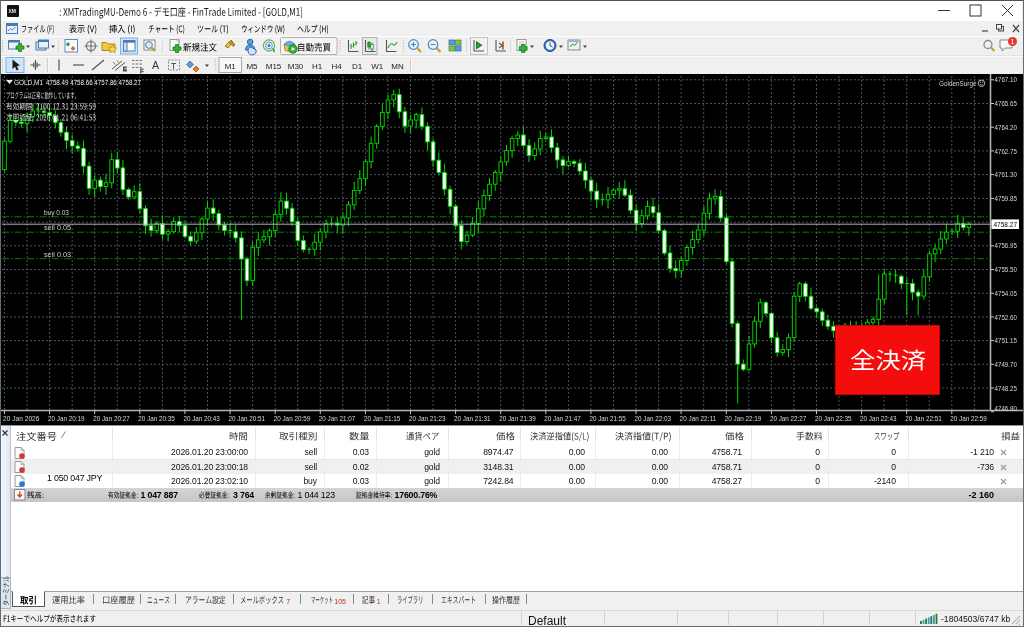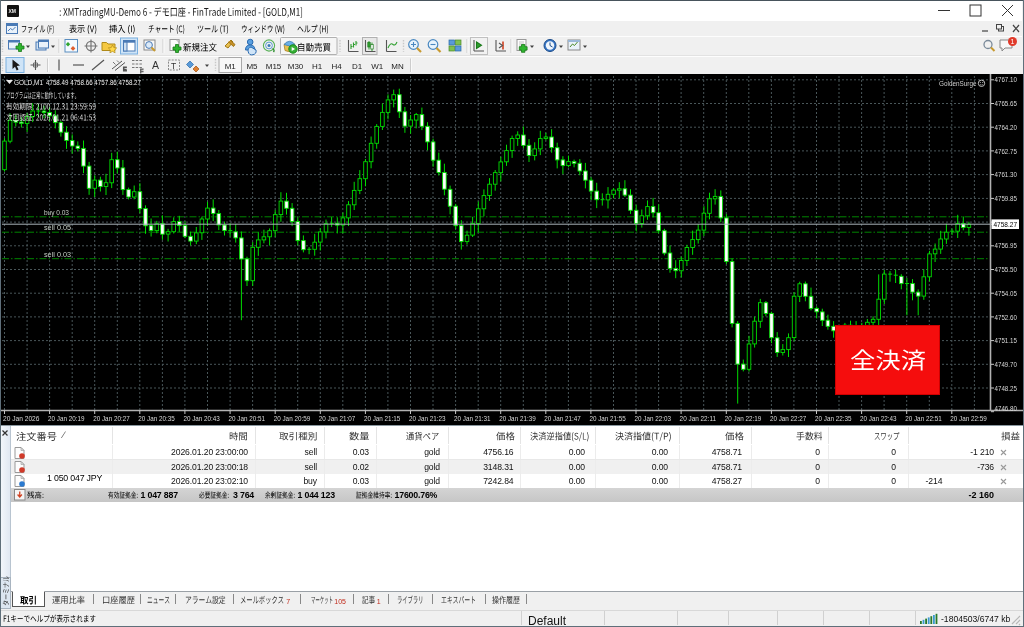--- a/index.html
+++ b/index.html
@@ -831,21 +831,21 @@
     <div class="abs" style="left:908px;top:445px;width:1px;height:14.5px;background:#ececec"></div>
     <svg class="abs" style="left:13.5px;top:446.5px" width="12" height="12" xmlns="http://www.w3.org/2000/svg">
       <path d="M1 0.5 h6 l3 3 v8 h-9 z" fill="#fdfdfd" stroke="#999"></path>
       <path d="M7 0.5 v3 h3 z" fill="#e0e0e0" stroke="#999" stroke-width="0.6"></path>
       <circle cx="8" cy="9" r="2.8" fill="#d03a2a"></circle>
     </svg>
     <div class="abs" style="left:128px;top:447.2px;width:120px;text-align:right;font-size:8.6px;letter-spacing:-0.1px;color:#111">2026.01.20 23:00:00</div>
     <div class="abs" style="left:197px;top:447.2px;width:120px;text-align:right;font-size:8.6px;letter-spacing:-0.1px;color:#111">sell</div>
     <div class="abs" style="left:249px;top:447.2px;width:120px;text-align:right;font-size:8.6px;letter-spacing:-0.1px;color:#111">0.03</div>
     <div class="abs" style="left:320px;top:447.2px;width:120px;text-align:right;font-size:8.6px;letter-spacing:-0.1px;color:#111">gold</div>
-    <div class="abs" style="left:393.5px;top:447.2px;width:120px;text-align:right;font-size:8.6px;letter-spacing:-0.1px;color:#111">4756.16</div>
+    <div class="abs" style="left:393.5px;top:447.2px;width:120px;text-align:right;font-size:8.6px;letter-spacing:-0.1px;color:#111">8974.47</div>
     <div class="abs" style="left:465px;top:447.2px;width:120px;text-align:right;font-size:8.6px;letter-spacing:-0.1px;color:#111">0.00</div>
     <div class="abs" style="left:548px;top:447.2px;width:120px;text-align:right;font-size:8.6px;letter-spacing:-0.1px;color:#111">0.00</div>
     <div class="abs" style="left:622px;top:447.2px;width:120px;text-align:right;font-size:8.6px;letter-spacing:-0.1px;color:#111">4758.71</div>
     <div class="abs" style="left:700px;top:447.2px;width:120px;text-align:right;font-size:8.6px;letter-spacing:-0.1px;color:#111">0</div>
     <div class="abs" style="left:776px;top:447.2px;width:120px;text-align:right;font-size:8.6px;letter-spacing:-0.1px;color:#111">0</div>
     <div class="abs" style="left:874px;top:447.2px;width:120px;text-align:right;font-size:8.6px;letter-spacing:-0.1px;color:#111">-1 210</div>
     <svg class="abs" style="left:1000px;top:449px" width="8" height="8" xmlns="http://www.w3.org/2000/svg">
       <path d="M1 1 L6 6 M6 1 L1 6" stroke="#999" stroke-width="1.1"></path>
     </svg>
     <div class="abs" style="left:11px;top:459px;width:1013px;height:0.5px;background:#e8e8e8"></div>
@@ -901,21 +901,21 @@
     <div class="abs" style="left:128px;top:475.7px;width:120px;text-align:right;font-size:8.6px;letter-spacing:-0.1px;color:#111">2026.01.20 23:02:10</div>
     <div class="abs" style="left:197px;top:475.7px;width:120px;text-align:right;font-size:8.6px;letter-spacing:-0.1px;color:#111">buy</div>
     <div class="abs" style="left:249px;top:475.7px;width:120px;text-align:right;font-size:8.6px;letter-spacing:-0.1px;color:#111">0.03</div>
     <div class="abs" style="left:320px;top:475.7px;width:120px;text-align:right;font-size:8.6px;letter-spacing:-0.1px;color:#111">gold</div>
     <div class="abs" style="left:393.5px;top:475.7px;width:120px;text-align:right;font-size:8.6px;letter-spacing:-0.1px;color:#111">7242.84</div>
     <div class="abs" style="left:465px;top:475.7px;width:120px;text-align:right;font-size:8.6px;letter-spacing:-0.1px;color:#111">0.00</div>
     <div class="abs" style="left:548px;top:475.7px;width:120px;text-align:right;font-size:8.6px;letter-spacing:-0.1px;color:#111">0.00</div>
     <div class="abs" style="left:622px;top:475.7px;width:120px;text-align:right;font-size:8.6px;letter-spacing:-0.1px;color:#111">4758.27</div>
     <div class="abs" style="left:700px;top:475.7px;width:120px;text-align:right;font-size:8.6px;letter-spacing:-0.1px;color:#111">0</div>
     <div class="abs" style="left:776px;top:475.7px;width:120px;text-align:right;font-size:8.6px;letter-spacing:-0.1px;color:#111">0</div>
-    <div class="abs" style="left:874px;top:475.7px;width:120px;text-align:center;font-size:8.6px;letter-spacing:-0.1px;color:#111">-214</div>
+    <div class="abs" style="left:874px;top:475.7px;width:120px;text-align:left;font-size:8.6px;letter-spacing:-0.1px;color:#111">-214</div>
     <svg class="abs" style="left:1000px;top:477.5px" width="8" height="8" xmlns="http://www.w3.org/2000/svg">
       <path d="M1 1 L6 6 M6 1 L1 6" stroke="#999" stroke-width="1.1"></path>
     </svg>
     <div class="abs" style="left:11px;top:487.5px;width:1013px;height:0.5px;background:#e8e8e8"></div>
     <div class="abs" style="left:11px;top:487.5px;width:1013px;height:14.5px;background:linear-gradient(#d4d4d4,#c6c6c6)"></div>
     <svg class="abs" style="left:13.5px;top:489px" width="12" height="12" xmlns="http://www.w3.org/2000/svg">
       <rect x="0.5" y="0.5" width="10.5" height="10.5" fill="#f4f4f4" stroke="#888"></rect>
       <path d="M5.75 2.5 v5 M3.6 5.5 l2.15 2.6 2.15-2.6" stroke="#d04020" stroke-width="1.3" fill="none"></path>
     </svg>
     <div style="position:absolute;left:27.4px;top:490.3px;">
@@ -934,21 +934,21 @@
       <svg width="30.0" height="10.0" viewBox="0 0 30.0 10.0" style="display:block" xmlns="http://www.w3.org/2000/svg">
         <path transform="translate(0,7.83) scale(0.7479,1)" d="M2.4 -6C3 -5.5 3.8 -4.9 4.3 -4.5L4.7 -5C4.2 -5.3 3.4 -5.9 2.7 -6.4ZM1.1 -4.1C1 -3.3 0.7 -2.2 0.2 -1.6L0.8 -1.3C1.2 -2 1.5 -3.1 1.7 -3.9ZM5.6 -3.6C6.1 -2.8 6.6 -1.8 6.8 -1.1L7.4 -1.4C7.2 -2.1 6.7 -3.1 6.1 -3.8ZM6 -5.9C5.3 -4.5 4.3 -3.1 2.9 -2V-4.5H2.3V-1.5C1.7 -1.1 1 -0.6 0.2 -0.3C0.4 -0.2 0.5 0 0.6 0.2C1.2 -0.1 1.8 -0.5 2.3 -0.8V-0.5C2.3 0.3 2.6 0.5 3.4 0.5C3.6 0.5 4.8 0.5 4.9 0.5C5.8 0.5 6 0.1 6 -1.2C5.9 -1.3 5.6 -1.4 5.5 -1.5C5.4 -0.3 5.4 -0 4.9 -0C4.7 -0 3.7 -0 3.5 -0C3 -0 2.9 -0.1 2.9 -0.5V-1.3C4.5 -2.5 5.7 -4.1 6.6 -5.7Z M8.5 -4.9V-2.9H10.5L10.1 -2.2H7.9V-1.8H9.7C9.4 -1.3 9.2 -0.9 8.9 -0.7L9.5 -0.5L9.6 -0.7C10.1 -0.6 10.5 -0.5 11 -0.4C10.2 -0.1 9.3 0 8 0.1C8.1 0.2 8.2 0.4 8.3 0.6C9.8 0.5 10.9 0.3 11.8 -0.2C12.8 0.1 13.6 0.4 14.3 0.6L14.6 0.2C14 -0.1 13.3 -0.3 12.4 -0.5C12.8 -0.9 13.1 -1.3 13.3 -1.8H14.9V-2.2H10.7L11.1 -2.9L10.9 -2.9H14.3V-4.9H12.5V-5.5H14.7V-6.1H8.1V-5.5H10.2V-4.9ZM10.4 -1.8H12.7C12.5 -1.3 12.1 -1 11.7 -0.7C11.1 -0.8 10.5 -1 9.9 -1.1ZM10.7 -5.5H12V-4.9H10.7ZM9 -4.4H10.2V-3.4H9ZM10.7 -4.4H12V-3.4H10.7ZM12.5 -4.4H13.8V-3.4H12.5Z M15.9 -4V-3.6H18V-4ZM15.9 -6.1V-5.7H18V-6.1ZM15.9 -3V-2.6H18V-3ZM15.5 -5.1V-4.6H18.3V-5.1ZM18.8 -4V-0.2H18.3V0.3H22.5V-0.2H20.8V-2.7H22.4V-3.3H20.8V-5.4H22.4V-5.9H18.5V-5.4H20.3V-0.2H19.4V-4ZM15.8 -2V0.6H16.3V0.3H18V-2ZM16.3 -1.5H17.5V-0.2H16.3Z M27.7 -5.9V-3.8C27.7 -2.9 27.6 -1.8 27 -1C27.1 -0.9 27.3 -0.7 27.4 -0.6C28 -1.5 28.1 -2.8 28.1 -3.8V-5.4H28.9V-1.7C28.9 -1.2 28.9 -1 29 -0.9C29.1 -0.9 29.2 -0.8 29.3 -0.8C29.4 -0.8 29.5 -0.8 29.6 -0.8C29.7 -0.8 29.8 -0.8 29.9 -0.9C30 -1 30 -1.1 30.1 -1.2C30.1 -1.4 30.1 -1.8 30.1 -2.1C30 -2.2 29.8 -2.2 29.7 -2.3C29.7 -2 29.7 -1.6 29.7 -1.5C29.7 -1.4 29.7 -1.3 29.7 -1.3C29.6 -1.3 29.6 -1.3 29.6 -1.3C29.5 -1.3 29.5 -1.3 29.4 -1.3C29.4 -1.3 29.4 -1.3 29.4 -1.3C29.3 -1.3 29.3 -1.5 29.3 -1.7V-5.9ZM26 -4.7H26.8C26.7 -3.6 26.6 -2.7 26.3 -2C26.2 -2.5 26 -3.2 25.9 -4ZM24 -6.4V-4.9H23.1V-4.4H24V-3L23 -2.6L23.2 -2.1L24 -2.4V-0C24 0.1 24 0.1 23.9 0.1C23.8 0.1 23.5 0.1 23.2 0.1C23.2 0.3 23.3 0.5 23.3 0.6C23.8 0.6 24.1 0.6 24.3 0.5C24.4 0.4 24.5 0.3 24.5 -0V-2.6L25.1 -2.9C25.1 -2.7 25 -2.5 24.9 -2.3C25 -2.2 25.2 -2 25.2 -1.9C25.4 -2.2 25.5 -2.6 25.7 -2.9C25.8 -2.3 25.9 -1.8 26.1 -1.4C25.7 -0.6 25.3 -0.1 24.8 0.2C24.9 0.3 25 0.5 25.1 0.6C25.6 0.3 26 -0.2 26.3 -0.8C26.9 0.2 27.7 0.5 28.7 0.5H30C30 0.4 30.1 0.1 30.2 -0C30 0 29 0 28.8 0C27.9 0 27.1 -0.3 26.6 -1.3C27 -2.3 27.2 -3.5 27.3 -5.2L27 -5.2L26.9 -5.2H26.1C26.1 -5.6 26.2 -6 26.2 -6.3L25.7 -6.4C25.6 -5.1 25.5 -4 25.2 -3L25.1 -3.4L24.5 -3.2V-4.4H25.1V-4.9H24.5V-6.4Z M31.9 -1.6C32.2 -1.2 32.5 -0.6 32.6 -0.3L33.1 -0.5C33 -0.8 32.7 -1.4 32.4 -1.8ZM35.9 -1.8C35.7 -1.4 35.4 -0.8 35.1 -0.4L35.5 -0.3C35.8 -0.6 36.2 -1.2 36.5 -1.6ZM31 -0.1V0.4H37.5V-0.1H34.5V-2H37.1V-2.5H34.5V-3.6H36.1V-4C36.5 -3.7 37 -3.5 37.4 -3.2C37.5 -3.4 37.6 -3.6 37.7 -3.7C36.6 -4.3 35.2 -5.3 34.4 -6.4H33.9C33.3 -5.4 32 -4.3 30.7 -3.7C30.8 -3.5 31 -3.3 31 -3.2C31.5 -3.4 31.9 -3.7 32.3 -4V-3.6H33.9V-2.5H31.3V-2H33.9V-0.1ZM34.2 -5.8C34.6 -5.2 35.3 -4.6 36 -4.1H32.4C33.1 -4.6 33.8 -5.3 34.2 -5.8Z M39.1 -3C39.3 -3 39.6 -3.2 39.6 -3.5C39.6 -3.8 39.3 -4 39.1 -4C38.8 -4 38.6 -3.8 38.6 -3.5C38.6 -3.2 38.8 -3 39.1 -3ZM39.1 0.1C39.3 0.1 39.6 -0.1 39.6 -0.4C39.6 -0.7 39.3 -1 39.1 -1C38.8 -1 38.6 -0.7 38.6 -0.4C38.6 -0.1 38.8 0.1 39.1 0.1Z" fill="#000"></path>
       </svg>
     </div>
     <div class="abs" style="left:233px;top:489.9px;font-size:8.8px;font-weight:bold;letter-spacing:-0.2px;color:#000">3 764</div>
     <div style="position:absolute;left:265.0px;top:490.3px;">
       <svg width="30.0" height="10.0" viewBox="0 0 30.0 10.0" style="display:block" xmlns="http://www.w3.org/2000/svg">
         <path transform="translate(0,7.83) scale(0.7479,1)" d="M4.9 -1.3C5.6 -0.8 6.3 -0.1 6.7 0.3L7.2 -0C6.8 -0.5 6 -1.1 5.4 -1.6ZM2 -1.6C1.6 -1 0.9 -0.4 0.3 -0.1C0.5 0 0.7 0.2 0.8 0.3C1.4 -0.1 2.1 -0.7 2.5 -1.4ZM0.7 -2.6V-2H3.5V-0.1C3.5 0 3.4 0.1 3.3 0.1C3.2 0.1 2.8 0.1 2.3 0.1C2.4 0.2 2.5 0.5 2.5 0.6C3.1 0.6 3.5 0.6 3.7 0.5C4 0.4 4.1 0.3 4.1 -0.1V-2H6.9V-2.6H4.1V-3.5H5.8V-4.1H1.8C2.6 -4.6 3.3 -5.2 3.8 -5.8C4.5 -4.9 5.8 -4 7 -3.4C7.1 -3.6 7.2 -3.8 7.3 -3.9C6.2 -4.4 4.8 -5.3 4 -6.4H3.5C2.9 -5.5 1.6 -4.4 0.3 -3.8C0.4 -3.7 0.6 -3.5 0.6 -3.4C1 -3.5 1.4 -3.8 1.8 -4V-3.5H3.5V-2.6Z M12.5 -5.5V-1.3H13V-5.5ZM14 -6.2V-0.1C14 0 14 0.1 13.9 0.1C13.7 0.1 13.3 0.1 12.9 0.1C12.9 0.2 13 0.5 13 0.6C13.7 0.6 14 0.6 14.3 0.5C14.5 0.4 14.6 0.2 14.6 -0.1V-6.2ZM9.8 -3.1V-2.3H9.2V-3.1ZM10.4 -3.1H11V-2.3H10.4ZM9.8 -3.6H9.2V-4.4H9.8ZM10.4 -3.6V-4.4H11V-3.6ZM11.5 -6.4C10.7 -6.1 9.3 -5.9 8.1 -5.8C8.2 -5.7 8.2 -5.5 8.2 -5.4C8.7 -5.4 9.3 -5.5 9.8 -5.5V-4.8H8.2V-4.4H8.7V-3.6H7.9V-3.1H8.7V-2.3H8.1V-1.9H9.6C9.1 -1.2 8.4 -0.5 7.8 -0.1C7.9 -0 8.1 0.2 8.2 0.3C8.7 -0.1 9.3 -0.7 9.8 -1.4V0.6H10.4V-1.1C10.8 -0.8 11.4 -0.3 11.7 -0.1L12 -0.5C11.7 -0.7 10.8 -1.4 10.4 -1.7V-1.9H12.1V-2.3H11.5V-3.1H12.2V-3.6H11.5V-4.4H12V-4.8H10.4V-5.6C10.9 -5.7 11.5 -5.8 11.9 -6Z M15.9 -4V-3.6H18V-4ZM15.9 -6.1V-5.7H18V-6.1ZM15.9 -3V-2.6H18V-3ZM15.5 -5.1V-4.6H18.3V-5.1ZM18.8 -4V-0.2H18.3V0.3H22.5V-0.2H20.8V-2.7H22.4V-3.3H20.8V-5.4H22.4V-5.9H18.5V-5.4H20.3V-0.2H19.4V-4ZM15.8 -2V0.6H16.3V0.3H18V-2ZM16.3 -1.5H17.5V-0.2H16.3Z M27.7 -5.9V-3.8C27.7 -2.9 27.6 -1.8 27 -1C27.1 -0.9 27.3 -0.7 27.4 -0.6C28 -1.5 28.1 -2.8 28.1 -3.8V-5.4H28.9V-1.7C28.9 -1.2 28.9 -1 29 -0.9C29.1 -0.9 29.2 -0.8 29.3 -0.8C29.4 -0.8 29.5 -0.8 29.6 -0.8C29.7 -0.8 29.8 -0.8 29.9 -0.9C30 -1 30 -1.1 30.1 -1.2C30.1 -1.4 30.1 -1.8 30.1 -2.1C30 -2.2 29.8 -2.2 29.7 -2.3C29.7 -2 29.7 -1.6 29.7 -1.5C29.7 -1.4 29.7 -1.3 29.7 -1.3C29.6 -1.3 29.6 -1.3 29.6 -1.3C29.5 -1.3 29.5 -1.3 29.4 -1.3C29.4 -1.3 29.4 -1.3 29.4 -1.3C29.3 -1.3 29.3 -1.5 29.3 -1.7V-5.9ZM26 -4.7H26.8C26.7 -3.6 26.6 -2.7 26.3 -2C26.2 -2.5 26 -3.2 25.9 -4ZM24 -6.4V-4.9H23.1V-4.4H24V-3L23 -2.6L23.2 -2.1L24 -2.4V-0C24 0.1 24 0.1 23.9 0.1C23.8 0.1 23.5 0.1 23.2 0.1C23.2 0.3 23.3 0.5 23.3 0.6C23.8 0.6 24.1 0.6 24.3 0.5C24.4 0.4 24.5 0.3 24.5 -0V-2.6L25.1 -2.9C25.1 -2.7 25 -2.5 24.9 -2.3C25 -2.2 25.2 -2 25.2 -1.9C25.4 -2.2 25.5 -2.6 25.7 -2.9C25.8 -2.3 25.9 -1.8 26.1 -1.4C25.7 -0.6 25.3 -0.1 24.8 0.2C24.9 0.3 25 0.5 25.1 0.6C25.6 0.3 26 -0.2 26.3 -0.8C26.9 0.2 27.7 0.5 28.7 0.5H30C30 0.4 30.1 0.1 30.2 -0C30 0 29 0 28.8 0C27.9 0 27.1 -0.3 26.6 -1.3C27 -2.3 27.2 -3.5 27.3 -5.2L27 -5.2L26.9 -5.2H26.1C26.1 -5.6 26.2 -6 26.2 -6.3L25.7 -6.4C25.6 -5.1 25.5 -4 25.2 -3L25.1 -3.4L24.5 -3.2V-4.4H25.1V-4.9H24.5V-6.4Z M31.9 -1.6C32.2 -1.2 32.5 -0.6 32.6 -0.3L33.1 -0.5C33 -0.8 32.7 -1.4 32.4 -1.8ZM35.9 -1.8C35.7 -1.4 35.4 -0.8 35.1 -0.4L35.5 -0.3C35.8 -0.6 36.2 -1.2 36.5 -1.6ZM31 -0.1V0.4H37.5V-0.1H34.5V-2H37.1V-2.5H34.5V-3.6H36.1V-4C36.5 -3.7 37 -3.5 37.4 -3.2C37.5 -3.4 37.6 -3.6 37.7 -3.7C36.6 -4.3 35.2 -5.3 34.4 -6.4H33.9C33.3 -5.4 32 -4.3 30.7 -3.7C30.8 -3.5 31 -3.3 31 -3.2C31.5 -3.4 31.9 -3.7 32.3 -4V-3.6H33.9V-2.5H31.3V-2H33.9V-0.1ZM34.2 -5.8C34.6 -5.2 35.3 -4.6 36 -4.1H32.4C33.1 -4.6 33.8 -5.3 34.2 -5.8Z M39.1 -3C39.3 -3 39.6 -3.2 39.6 -3.5C39.6 -3.8 39.3 -4 39.1 -4C38.8 -4 38.6 -3.8 38.6 -3.5C38.6 -3.2 38.8 -3 39.1 -3ZM39.1 0.1C39.3 0.1 39.6 -0.1 39.6 -0.4C39.6 -0.7 39.3 -1 39.1 -1C38.8 -1 38.6 -0.7 38.6 -0.4C38.6 -0.1 38.8 0.1 39.1 0.1Z" fill="#000"></path>
       </svg>
     </div>
-    <div class="abs" style="left:297.5px;top:489.9px;font-size:8.8px;font-weight:bold;letter-spacing:-0.2px;color:#000">1 044 123</div>
+    <div class="abs" style="left:297.5px;top:489.9px;font-size:8.8px;font-weight:normal;letter-spacing:-0.2px;color:#000">1 044 123</div>
     <div style="position:absolute;left:356.0px;top:490.3px;">
       <svg width="36.0" height="10.0" viewBox="0 0 36.0 10.0" style="display:block" xmlns="http://www.w3.org/2000/svg">
         <path transform="translate(0,7.83) scale(0.7545,1)" d="M0.7 -4V-3.6H2.8V-4ZM0.7 -6.1V-5.7H2.8V-6.1ZM0.7 -3V-2.6H2.8V-3ZM0.3 -5.1V-4.6H3.1V-5.1ZM3.6 -4V-0.2H3.1V0.3H7.3V-0.2H5.6V-2.7H7.2V-3.3H5.6V-5.4H7.2V-5.9H3.3V-5.4H5.1V-0.2H4.2V-4ZM0.6 -2V0.6H1.1V0.3H2.8V-2ZM1.1 -1.5H2.3V-0.2H1.1Z M12.5 -5.9V-3.8C12.5 -2.9 12.4 -1.8 11.8 -1C11.9 -0.9 12.1 -0.7 12.2 -0.6C12.8 -1.5 12.9 -2.8 12.9 -3.8V-5.4H13.7V-1.7C13.7 -1.2 13.7 -1 13.8 -0.9C13.9 -0.9 14 -0.8 14.1 -0.8C14.2 -0.8 14.3 -0.8 14.4 -0.8C14.5 -0.8 14.6 -0.8 14.7 -0.9C14.8 -1 14.8 -1.1 14.9 -1.2C14.9 -1.4 14.9 -1.8 14.9 -2.1C14.8 -2.2 14.6 -2.2 14.5 -2.3C14.5 -2 14.5 -1.6 14.5 -1.5C14.5 -1.4 14.5 -1.3 14.5 -1.3C14.4 -1.3 14.4 -1.3 14.4 -1.3C14.3 -1.3 14.3 -1.3 14.2 -1.3C14.2 -1.3 14.2 -1.3 14.2 -1.3C14.1 -1.3 14.1 -1.5 14.1 -1.7V-5.9ZM10.8 -4.7H11.6C11.5 -3.6 11.4 -2.7 11.1 -2C11 -2.5 10.8 -3.2 10.7 -4ZM8.8 -6.4V-4.9H7.9V-4.4H8.8V-3L7.8 -2.6L8 -2.1L8.8 -2.4V-0C8.8 0.1 8.8 0.1 8.7 0.1C8.6 0.1 8.3 0.1 8 0.1C8 0.3 8.1 0.5 8.1 0.6C8.6 0.6 8.9 0.6 9.1 0.5C9.2 0.4 9.3 0.3 9.3 -0V-2.6L9.9 -2.9C9.9 -2.7 9.8 -2.5 9.7 -2.3C9.8 -2.2 10 -2 10 -1.9C10.2 -2.2 10.3 -2.6 10.5 -2.9C10.6 -2.3 10.7 -1.8 10.9 -1.4C10.5 -0.6 10.1 -0.1 9.6 0.2C9.7 0.3 9.8 0.5 9.9 0.6C10.4 0.3 10.8 -0.2 11.1 -0.8C11.7 0.2 12.5 0.5 13.5 0.5H14.8C14.8 0.4 14.9 0.1 15 -0C14.8 0 13.8 0 13.6 0C12.7 0 11.9 -0.3 11.4 -1.3C11.8 -2.3 12 -3.5 12.1 -5.2L11.8 -5.2L11.7 -5.2H10.9C10.9 -5.6 11 -6 11 -6.3L10.5 -6.4C10.4 -5.1 10.3 -4 10 -3L9.9 -3.4L9.3 -3.2V-4.4H9.9V-4.9H9.3V-6.4Z M16.7 -1.6C17 -1.2 17.3 -0.6 17.4 -0.3L17.9 -0.5C17.8 -0.8 17.5 -1.4 17.2 -1.8ZM20.7 -1.8C20.5 -1.4 20.2 -0.8 19.9 -0.4L20.3 -0.3C20.6 -0.6 21 -1.2 21.3 -1.6ZM15.8 -0.1V0.4H22.3V-0.1H19.3V-2H21.9V-2.5H19.3V-3.6H20.9V-4C21.3 -3.7 21.8 -3.5 22.2 -3.2C22.3 -3.4 22.4 -3.6 22.5 -3.7C21.4 -4.3 20 -5.3 19.2 -6.4H18.7C18.1 -5.4 16.8 -4.3 15.5 -3.7C15.6 -3.5 15.8 -3.3 15.8 -3.2C16.3 -3.4 16.7 -3.7 17.1 -4V-3.6H18.7V-2.5H16.1V-2H18.7V-0.1ZM19 -5.8C19.4 -5.2 20.1 -4.6 20.8 -4.1H17.2C17.9 -4.6 18.6 -5.3 19 -5.8Z M25.1 -1.9C25.3 -1.5 25.4 -0.9 25.5 -0.5L25.9 -0.6C25.9 -1 25.7 -1.6 25.5 -2.1ZM23.5 -2C23.4 -1.4 23.2 -0.7 23 -0.2C23.1 -0.2 23.3 -0.1 23.4 -0C23.7 -0.5 23.9 -1.2 24 -2ZM26.9 -2.8H28.1V-1.8H26.9ZM26.9 -3.4V-4.3H28.1V-3.4ZM26.9 -1.3H28.1V-0.3H26.9ZM28.7 -6.3C28.5 -5.9 28.3 -5.3 28.1 -4.8H26.9C27.2 -5.3 27.4 -5.8 27.5 -6.2L27 -6.4C26.7 -5.5 26.2 -4.4 25.5 -3.7C25.6 -3.6 25.8 -3.4 25.9 -3.3C26.1 -3.5 26.2 -3.7 26.4 -3.9V0.6H26.9V0.2H30.1V-0.3H28.6V-1.3H29.8V-1.8H28.6V-2.8H29.7V-3.4H28.6V-4.3H30V-4.8H28.6C28.8 -5.2 29.1 -5.7 29.2 -6.1ZM23 -3 23.1 -2.5 24.3 -2.6V0.6H24.8V-2.6L25.4 -2.7C25.5 -2.5 25.5 -2.3 25.5 -2.2L26 -2.4C25.9 -2.8 25.6 -3.5 25.3 -3.9L24.8 -3.8C25 -3.6 25.1 -3.4 25.2 -3.1L24.1 -3.1C24.6 -3.7 25.2 -4.6 25.6 -5.3L25.1 -5.5C24.9 -5.1 24.6 -4.6 24.3 -4.1C24.2 -4.3 24.1 -4.5 23.9 -4.6C24.2 -5.1 24.5 -5.7 24.8 -6.2L24.3 -6.4C24.1 -6 23.9 -5.4 23.6 -4.9L23.4 -5.2L23.1 -4.8C23.4 -4.5 23.8 -4 24 -3.7C23.9 -3.5 23.7 -3.2 23.6 -3Z M33.8 -1.6C34.1 -1.1 34.5 -0.6 34.6 -0.2L35.1 -0.5C35 -0.9 34.6 -1.4 34.2 -1.8ZM35.2 -6.3V-5.4H33.5V-4.9H35.2V-3.9H33.2V-3.4H36.2V-2.5H33.2V-2H36.2V-0.1C36.2 0 36.1 0.1 36 0.1C35.9 0.1 35.5 0.1 35.1 0C35.1 0.2 35.2 0.4 35.2 0.6C35.8 0.6 36.2 0.6 36.4 0.5C36.6 0.4 36.7 0.3 36.7 -0.1V-2H37.7V-2.5H36.7V-3.4H37.7V-3.9H35.7V-4.9H37.3V-5.4H35.7V-6.3ZM31.7 -6.4V-4.8H30.7V-4.3H31.7V-2.7C31.3 -2.5 30.9 -2.4 30.6 -2.3L30.8 -1.8L31.7 -2.1V-0.1C31.7 0 31.7 0.1 31.6 0.1C31.5 0.1 31.2 0.1 30.9 0.1C30.9 0.2 31 0.4 31 0.6C31.5 0.6 31.8 0.6 32 0.5C32.2 0.4 32.2 0.2 32.2 -0.1V-2.3L33.1 -2.5L33 -3.1L32.2 -2.8V-4.3H33V-4.8H32.2V-6.4Z M44.4 -4.8C44.1 -4.5 43.6 -4.1 43.2 -3.8L43.6 -3.6C44 -3.8 44.5 -4.2 44.9 -4.5ZM38.4 -2.4 38.7 -1.9C39.2 -2.1 39.8 -2.4 40.4 -2.7L40.3 -3.2C39.6 -2.9 38.9 -2.6 38.4 -2.4ZM38.6 -4.4C39.1 -4.1 39.6 -3.8 39.8 -3.5L40.2 -3.9C40 -4.1 39.5 -4.5 39 -4.7ZM43.1 -2.9C43.7 -2.6 44.4 -2.2 44.8 -1.8L45.2 -2.2C44.8 -2.5 44 -3 43.5 -3.2ZM42.2 -3.2C42.3 -3 42.5 -2.9 42.6 -2.6L41.3 -2.6C41.9 -3.1 42.5 -3.8 42.9 -4.3L42.5 -4.5C42.3 -4.2 42 -3.9 41.7 -3.5C41.5 -3.7 41.3 -3.8 41.1 -4C41.3 -4.2 41.6 -4.6 41.9 -4.9L41.7 -5H45V-5.5H42.1V-6.4H41.5V-5.5H38.6V-5H41.3C41.1 -4.8 40.9 -4.5 40.7 -4.2L40.5 -4.3L40.2 -4C40.6 -3.8 41.1 -3.5 41.4 -3.2C41.1 -3 40.9 -2.7 40.7 -2.6L40.2 -2.5L40.2 -2L42.9 -2.2C43 -2.1 43.1 -1.9 43.1 -1.8L43.6 -2C43.4 -2.4 43 -3 42.6 -3.4ZM38.4 -1.5V-0.9H41.5V0.6H42.1V-0.9H45.2V-1.5H42.1V-2H41.5V-1.5Z M46.7 -3C46.9 -3 47.2 -3.2 47.2 -3.5C47.2 -3.8 46.9 -4 46.7 -4C46.4 -4 46.2 -3.8 46.2 -3.5C46.2 -3.2 46.4 -3 46.7 -3ZM46.7 0.1C46.9 0.1 47.2 -0.1 47.2 -0.4C47.2 -0.7 46.9 -1 46.7 -1C46.4 -1 46.2 -0.7 46.2 -0.4C46.2 -0.1 46.4 0.1 46.7 0.1Z" fill="#000"></path>
       </svg>
     </div>
     <div class="abs" style="left:394.5px;top:489.9px;font-size:8.8px;font-weight:bold;letter-spacing:-0.2px;color:#000">17600.76%</div>
     <div class="abs" style="left:874px;top:489.7px;width:120px;text-align:right;font-size:9px;font-weight:bold;color:#000">-2 160</div>
     <div class="abs" style="left:0;top:590.5px;width:1024px;height:19px;background:#f0f0f0;border-top:1px solid #9aa0a6"></div>
     <div class="abs" style="left:0;top:577px;width:11px;height:32px;background:#dce6f0;border:1px solid #a8b4c0"></div>
     <div class="abs" style="left:-9.5px;top:586px;transform:rotate(-90deg)">

